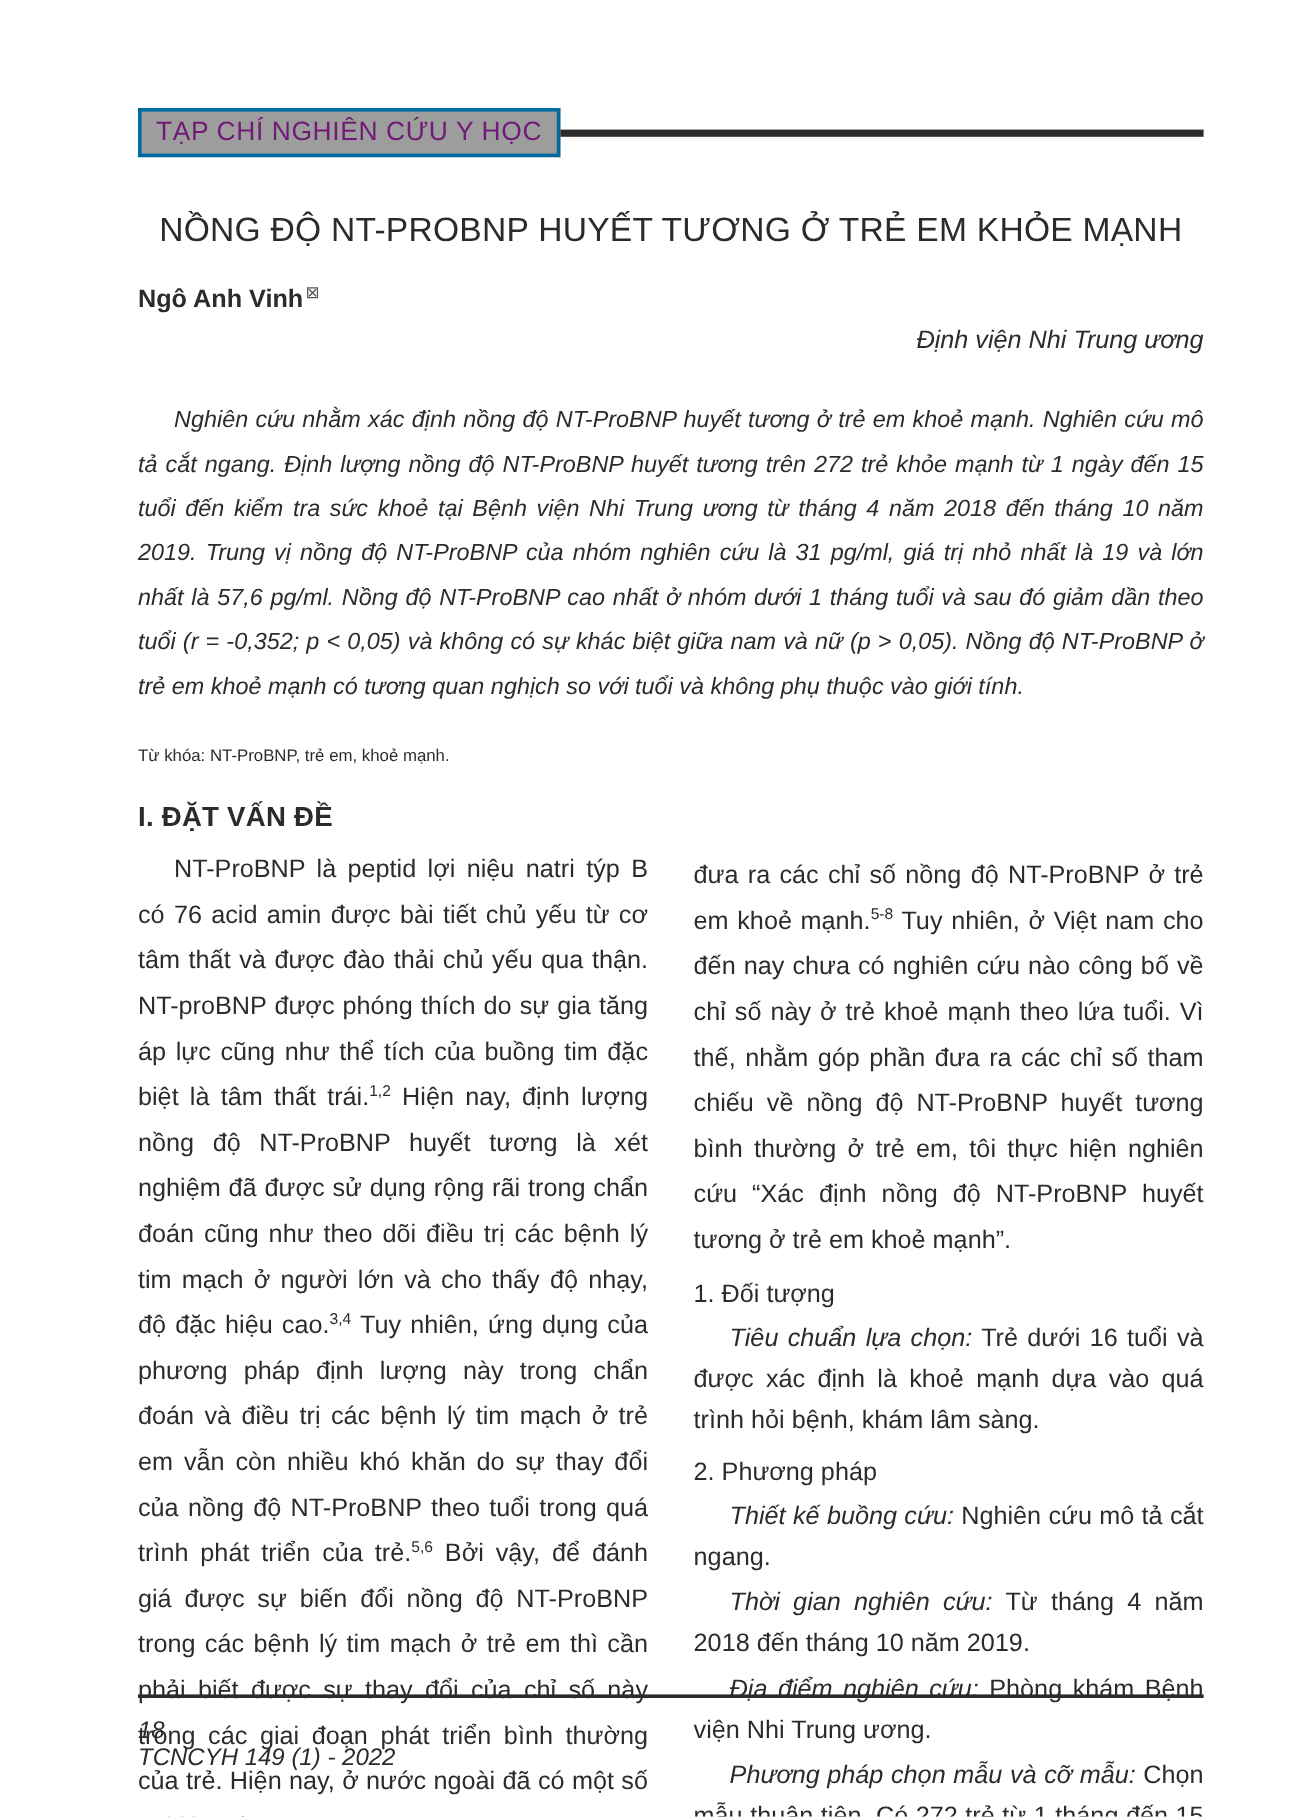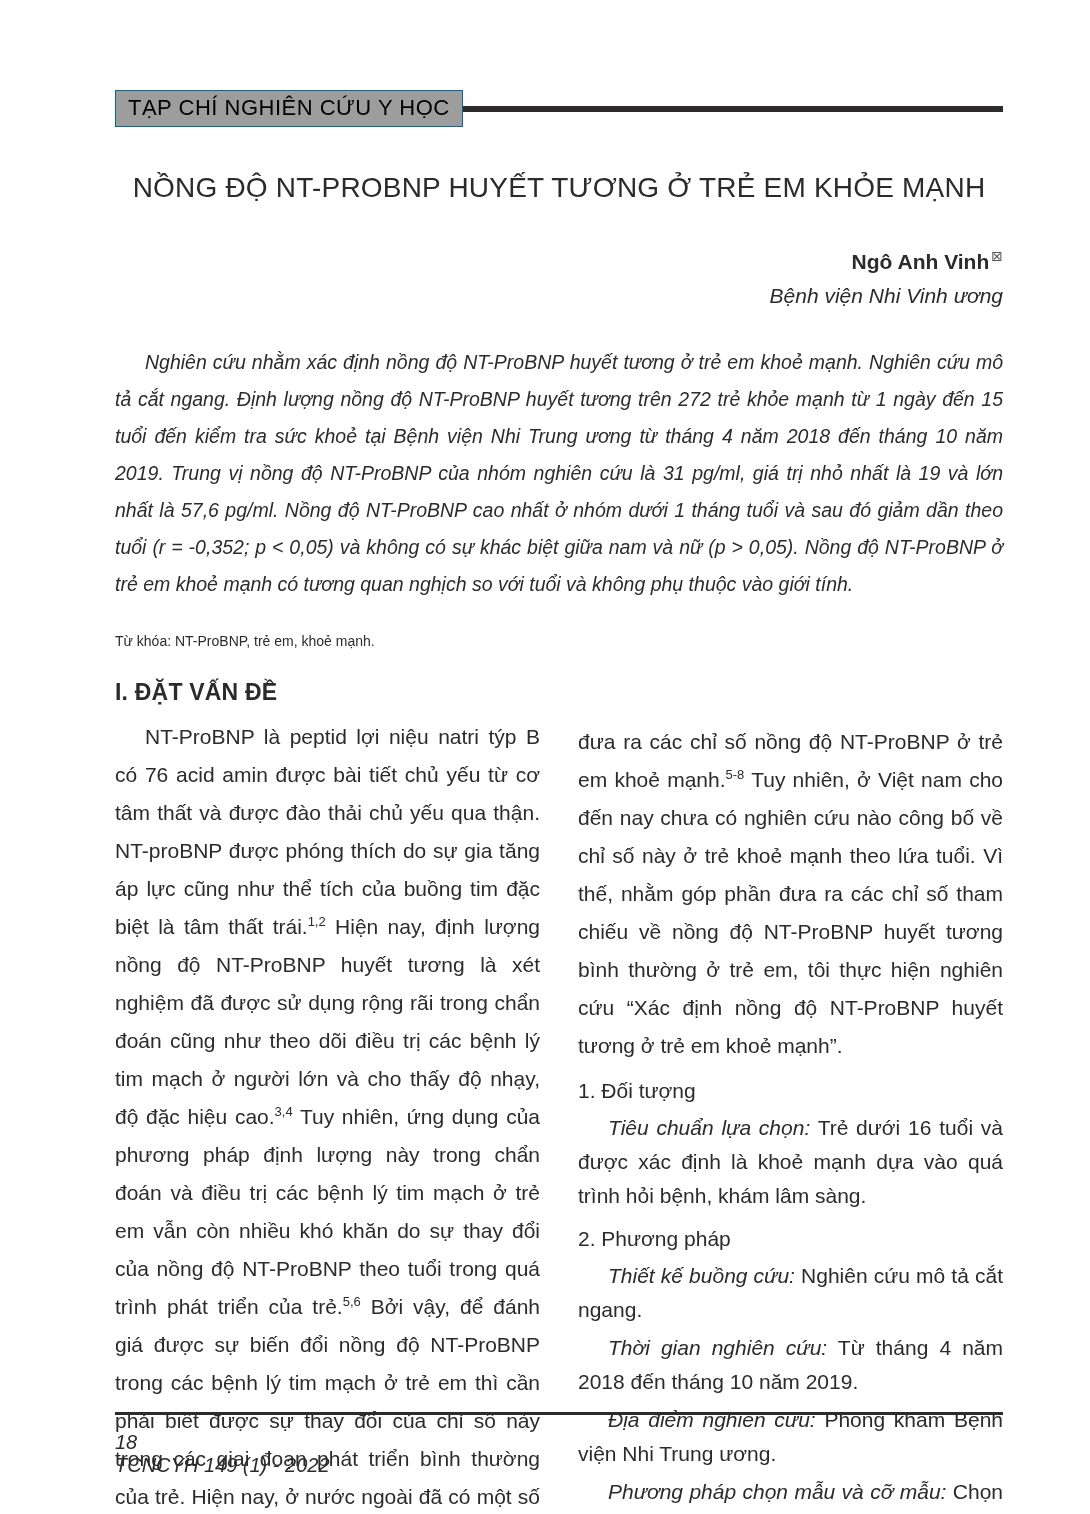--- a/index.html
+++ b/index.html
@@ -10,32 +10,32 @@
     overflow:hidden;
     font-family:"Liberation Sans","DejaVu Sans",sans-serif;
     color:#2b2b2b;
     box-sizing:border-box;
   }
   .content{position:absolute;left:115px;top:0;width:888px;}
 
   
   .masthead{margin-top:90px;display:flex;align-items:center;}
   .masthead-box{
-    background:#9d9d9d;border:1px solid #0369a1;
-    color:#000000;font-size:22px;line-height:1;
+    background:#9d9d9d;border:3px solid #0369a1;
+    color:#701a75;font-size:22px;line-height:1;
     padding:6px 12px 7px 12px;letter-spacing:.5px;white-space:nowrap;
   }
   .masthead-rule{flex:1;height:6px;background:#2e2b2c;}
 
   
   .title{
     margin:45px 0 0 0;text-align:center;
     font-size:28px;font-weight:400;letter-spacing:.2px;
   }
-  .author-line{margin-top:44px;text-align:right;font-size:21px;font-weight:700;}
+  .author-line{margin-top:28px;font-size:21px;font-weight:700;}
   .envelope{
     font-family:"DejaVu Sans",sans-serif;font-weight:400;
     font-size:14px;vertical-align:super;margin-left:2px;color:#555;
   }
   .affiliation{margin-top:10px;text-align:right;font-size:21px;font-style:italic;}
 
   
   .abstract{
     margin:36px 0 0 0;font-size:19.5px;font-style:italic;
     line-height:37px;text-align:justify;text-indent:30px;
@@ -74,21 +74,21 @@
 
     <div class="masthead">
       <span class="masthead-box">TẠP CHÍ NGHIÊN CỨU Y HỌC</span>
       <span class="masthead-rule"></span>
     </div>
 
     <h1 class="title">NỒNG ĐỘ NT-PROBNP HUYẾT TƯƠNG Ở TRẺ EM KHỎE MẠNH</h1>
 
     <div class="author-line"><span>Ngô Anh Vinh</span><span class="envelope">⊠</span></div>
 
-    <div class="affiliation">Bệnh viện Nhi Vinh ương</div>
+    <div class="affiliation">Định viện Nhi Trung ương</div>
 
     <p class="abstract">Nghiên cứu nhằm xác định nồng độ NT-ProBNP huyết tương ở trẻ em khoẻ mạnh. Nghiên cứu mô tả cắt ngang. Định lượng nồng độ NT-ProBNP huyết tương trên 272 trẻ khỏe mạnh từ 1 ngày đến 15 tuổi đến kiểm tra sức khoẻ tại Bệnh viện Nhi Trung ương từ tháng 4 năm 2018 đến tháng 10 năm 2019. Trung vị nồng độ NT-ProBNP của nhóm nghiên cứu là 31 pg/ml, giá trị nhỏ nhất là 19 và lớn nhất là 57,6 pg/ml. Nồng độ NT-ProBNP cao nhất ở nhóm dưới 1 tháng tuổi và sau đó giảm dần theo tuổi (r = -0,352; p &lt; 0,05) và không có sự khác biệt giữa nam và nữ (p &gt; 0,05). Nồng độ NT-ProBNP ở trẻ em khoẻ mạnh có tương quan nghịch so với tuổi và không phụ thuộc vào giới tính.</p>
 
     <p class="keywords">Từ khóa: NT-ProBNP, trẻ em, khoẻ mạnh.</p>
 
     <div class="columns">
 
       <div class="col col-left">
         <h2 class="section">I. ĐẶT VẤN ĐỀ</h2>
         <p class="body-par indent"><span>NT-ProBNP là peptid lợi niệu natri týp B có 76 acid amin được bài tiết chủ yếu từ cơ tâm thất và được đào thải chủ yếu qua thận. NT-proBNP được phóng thích do sự gia tăng áp lực cũng như thể tích của buồng tim đặc biệt là tâm thất trái.</span><sup>1,2</sup><span> Hiện nay, định lượng nồng độ NT-ProBNP huyết tương là xét nghiệm đã được sử dụng rộng rãi trong chẩn đoán cũng như theo dõi điều trị các bệnh lý tim mạch ở người lớn và cho thấy độ nhạy, độ đặc hiệu cao.</span><sup>3,4</sup><span> Tuy nhiên, ứng dụng của phương pháp định lượng này trong chẩn đoán và điều trị các bệnh lý tim mạch ở trẻ em vẫn còn nhiều khó khăn do sự thay đổi của nồng độ NT-ProBNP theo tuổi trong quá trình phát triển của trẻ.</span><sup>5,6</sup><span> Bởi vậy, để đánh giá được sự biến đổi nồng độ NT-ProBNP trong các bệnh lý tim mạch ở trẻ em thì cần phải biết được sự thay đổi của chỉ số này trong các giai đoạn phát triển bình thường của trẻ. Hiện nay, ở nước ngoài đã có một số nghiên cứu</span></p>

